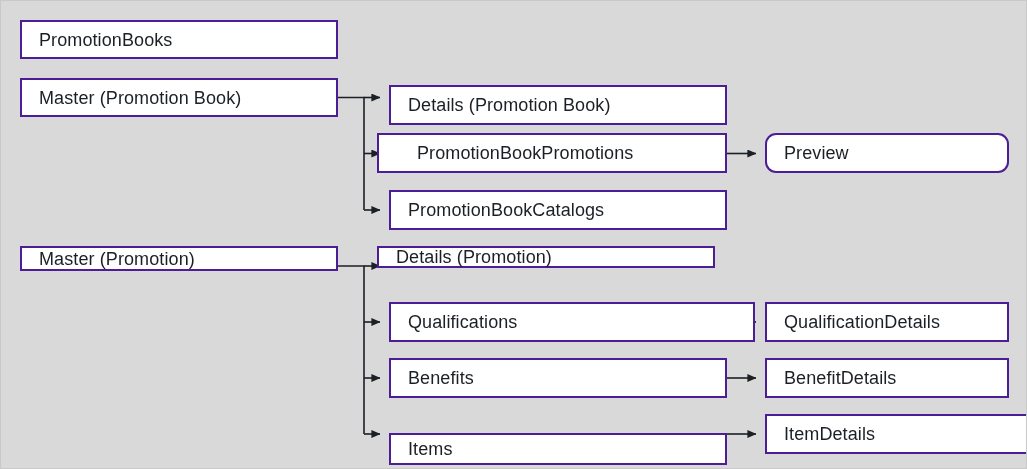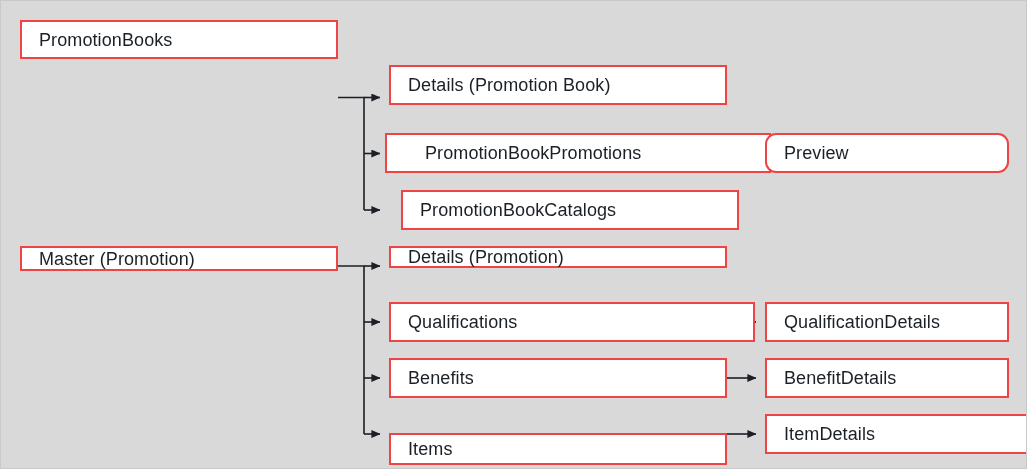--- a/index.html
+++ b/index.html
@@ -14,21 +14,21 @@
     background: #d9d9d9;
     box-sizing: border-box;
     border: 1px solid #c9c9c9;
     overflow: hidden;
     font-family: "Liberation Sans", "DejaVu Sans", sans-serif;
   }
   .node {
     position: absolute;
     box-sizing: border-box;
     background: #ffffff;
-    border: 2px solid #ef4444;
+    border: 2px solid #4c1d95;
     display: flex;
     align-items: center;
     padding-left: 17px;
     font-size: 18px;
     line-height: 1;
     color: #1b2026;
     white-space: nowrap;
     letter-spacing: 0.1px;
   }
   .edge-layer {
@@ -71,42 +71,45 @@
 
     <line x1="726" y1="321" x2="755" y2="321" stroke="#1b2026" stroke-width="1.6" marker-end="url(#arrowhead)"></line>
     <line x1="726" y1="377" x2="755" y2="377" stroke="#1b2026" stroke-width="1.6" marker-end="url(#arrowhead)"></line>
     <line x1="726" y1="433" x2="755" y2="433" stroke="#1b2026" stroke-width="1.6" marker-end="url(#arrowhead)"></line>
   </svg>
 
   <div class="node" style="left:19px;  top:19px;  width:318px; height:39px;">
     <span>PromotionBooks</span>
   </div>
 
+  <div class="node" style="left:19px;  top:77px;  width:318px; height:39px;">
+    <span>Master (Promotion Book)</span>
+  </div>
 
-  <div class="node" style="left:388px; top:64px;  width:338px; height:40px;text-align:center;">
+  <div class="node" style="left:388px; top:84px;  width:338px; height:40px;text-align:center;">
     <span>Details (Promotion Book)</span>
   </div>
 
-  <div class="node" style="left:384px; top:132px; width:386px; height:40px;padding-left:38px;">
+  <div class="node" style="left:376px; top:132px; width:350px; height:40px;padding-left:38px;">
     <span>PromotionBookPromotions</span>
   </div>
 
-  <div class="node" style="left:388px; top:189px; width:338px; height:40px;margin-left:12px;">
+  <div class="node" style="left:388px; top:189px; width:338px; height:40px;">
     <span>PromotionBookCatalogs</span>
   </div>
 
   <div class="node" style="left:764px; top:132px; width:244px; height:40px;border-radius:11px;">
     <span>Preview</span>
   </div>
 
   <div class="node" style="left:19px;  top:245px; width:318px; height:25px;">
     <span>Master (Promotion)</span>
   </div>
 
-  <div class="node" style="left:388px; top:245px; width:338px; height:22px;">
+  <div class="node" style="left:376px; top:245px; width:338px; height:22px;">
     <span>Details (Promotion)</span>
   </div>
 
   <div class="node" style="left:388px; top:301px; width:366px; height:40px;">
     <span>Qualifications</span>
   </div>
 
   <div class="node" style="left:388px; top:357px; width:338px; height:40px;">
     <span>Benefits</span>
   </div>

